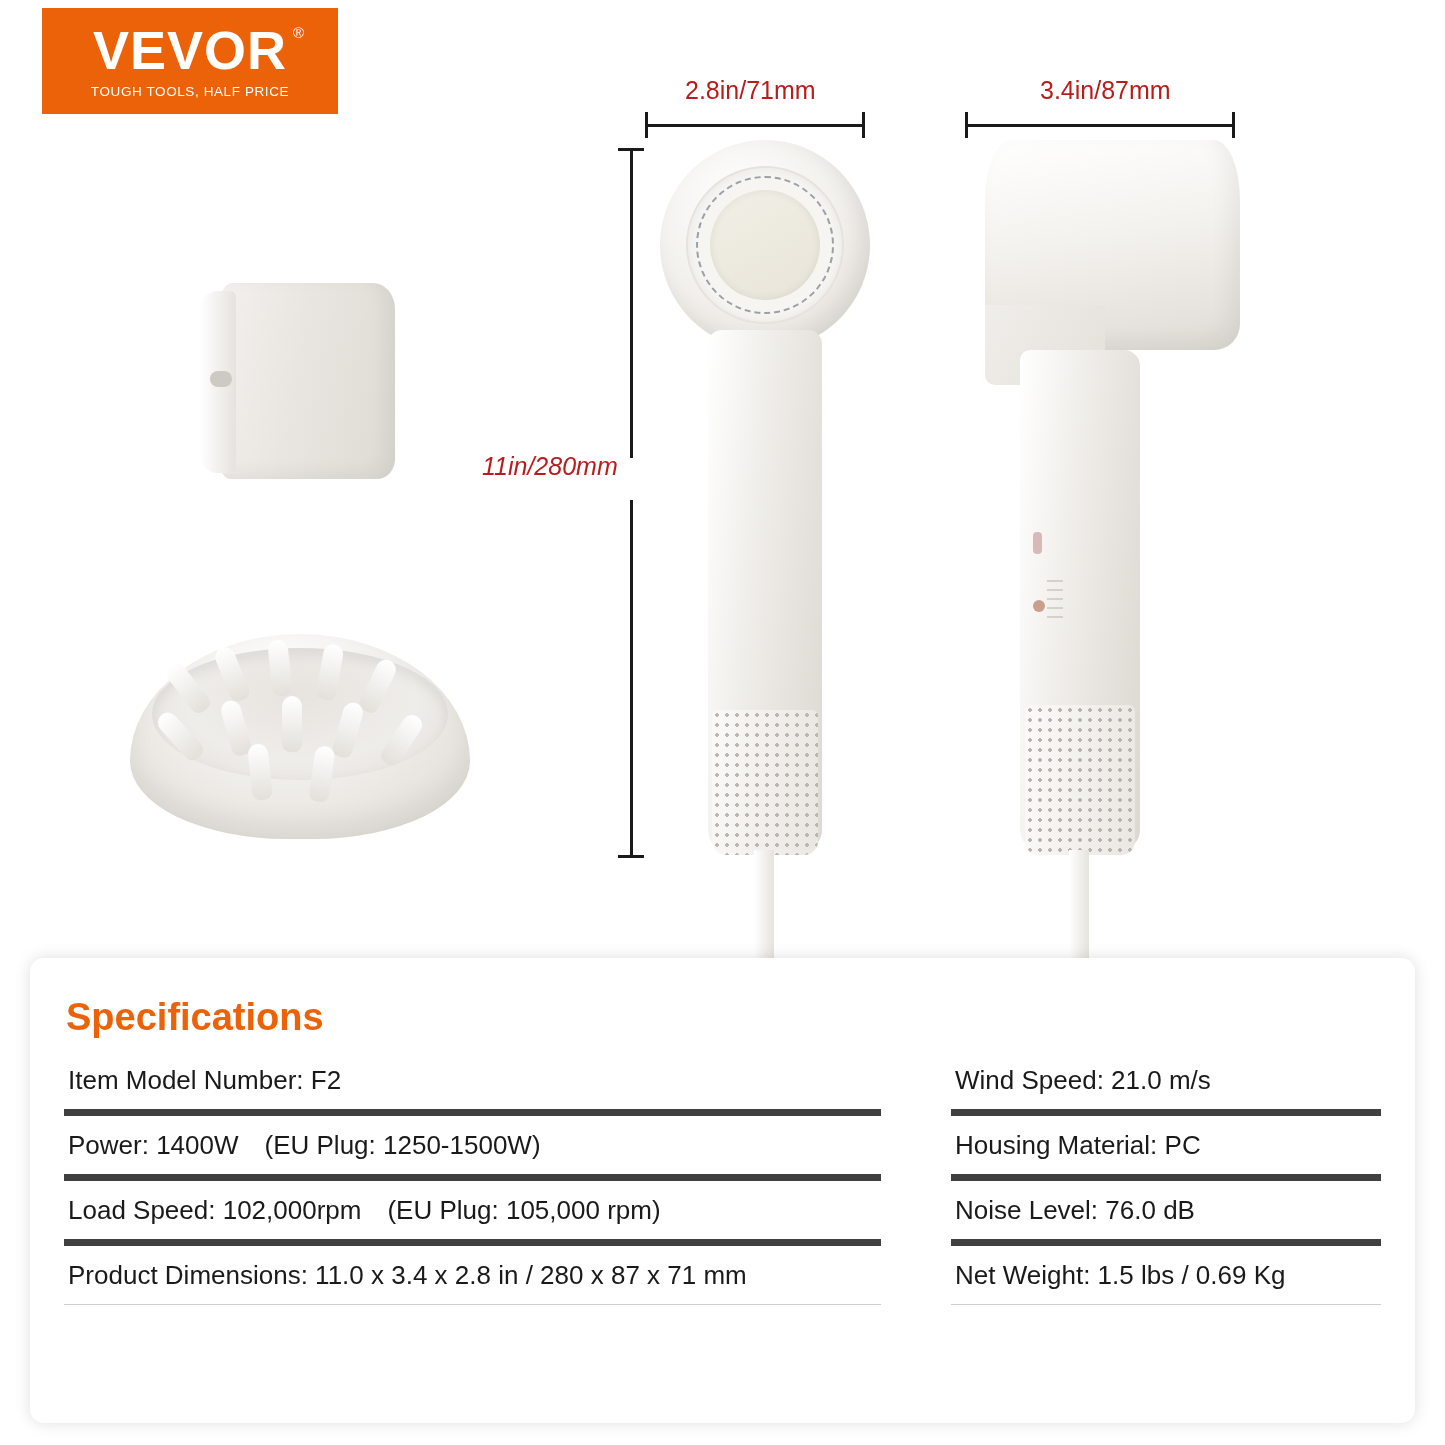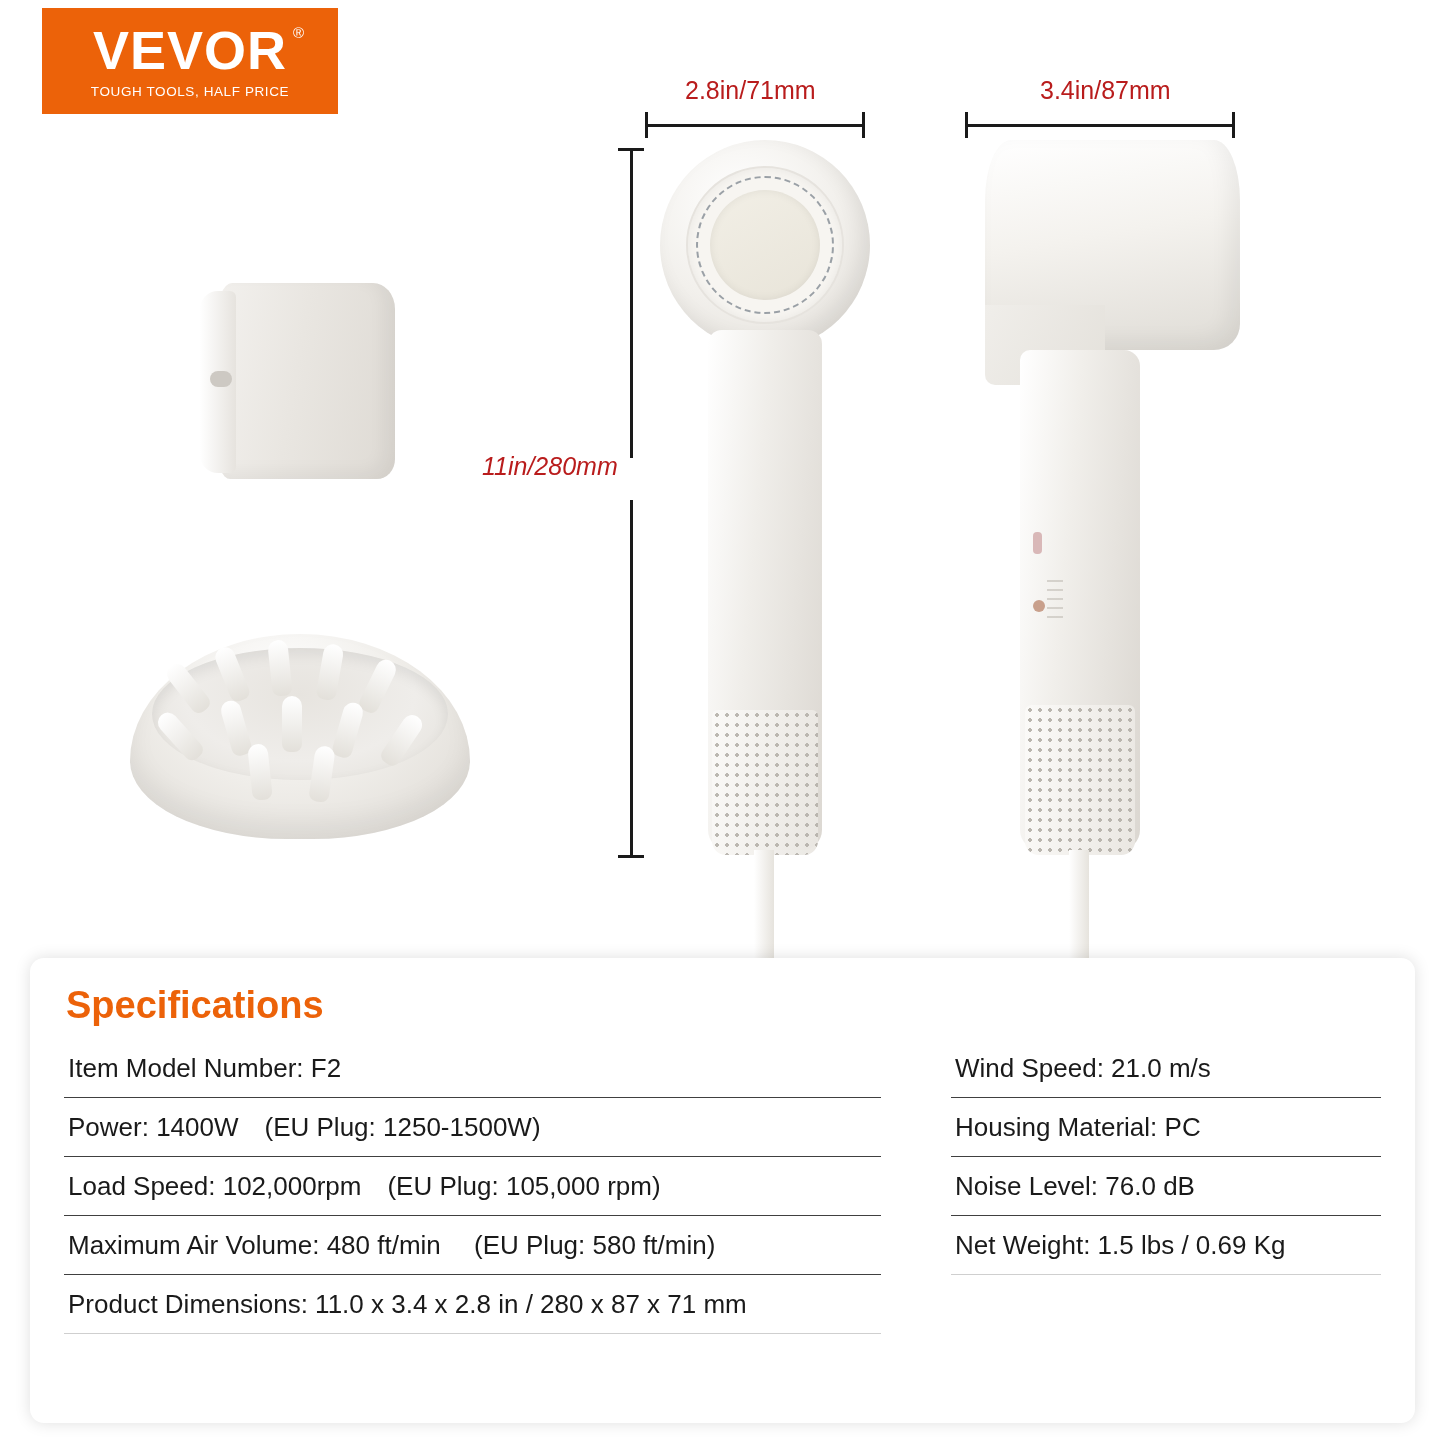--- a/index.html
+++ b/index.html
@@ -240,28 +240,28 @@
     width: 1385px; height: 465px;
     background: #ffffff;
     border-radius: 14px;
     box-shadow: 0 0 16px rgba(0,0,0,0.13);
     padding: 26px 34px 20px 34px;
   }
   .spec-title {
     color: #ec6209;
     font-size: 38px;
     font-weight: bold;
-    margin: 0 0 12px 2px;
+    margin: 12px 0 12px 2px;
     font-family: "Liberation Sans", sans-serif;
   }
   .spec-cols { display: flex; gap: 70px; }
   .spec-col { flex: 1; }
   .spec-col.right { flex: 0 0 430px; }
   .spec-row {
-    border-bottom: 1px solid #404040;
+    border-bottom: 7px solid #404040;
     padding: 14px 4px 13px 4px;
     font-size: 26px;
     color: #1a1a1a;
     white-space: nowrap;
     font-family: "Liberation Sans", sans-serif;
   }
   .spec-row:last-child { border-bottom: 1px solid #cfcfcf; }
 </style>
 </head>
 <body>
@@ -339,21 +339,20 @@
   </div>
 </div>
 
 <div class="spec-card">
   <h2 class="spec-title">Specifications</h2>
   <div class="spec-cols">
     <div class="spec-col">
       <div class="spec-row">Item Model Number: F2</div>
       <div class="spec-row">Power: 1400W (EU Plug: 1250-1500W)</div>
       <div class="spec-row">Load Speed: 102,000rpm (EU Plug: 105,000 rpm)</div>
-      <div class="spec-row">Maximum Air Volume: 480 ft/min  (EU Plug: 580 ft/min)</div>
       <div class="spec-row">Product Dimensions: 11.0 x 3.4 x 2.8 in / 280 x 87 x 71 mm</div>
     </div>
     <div class="spec-col right">
       <div class="spec-row">Wind Speed: 21.0 m/s</div>
       <div class="spec-row">Housing Material: PC</div>
       <div class="spec-row">Noise Level: 76.0 dB</div>
       <div class="spec-row">Net Weight: 1.5 lbs / 0.69 Kg</div>
     </div>
   </div>
 </div>

